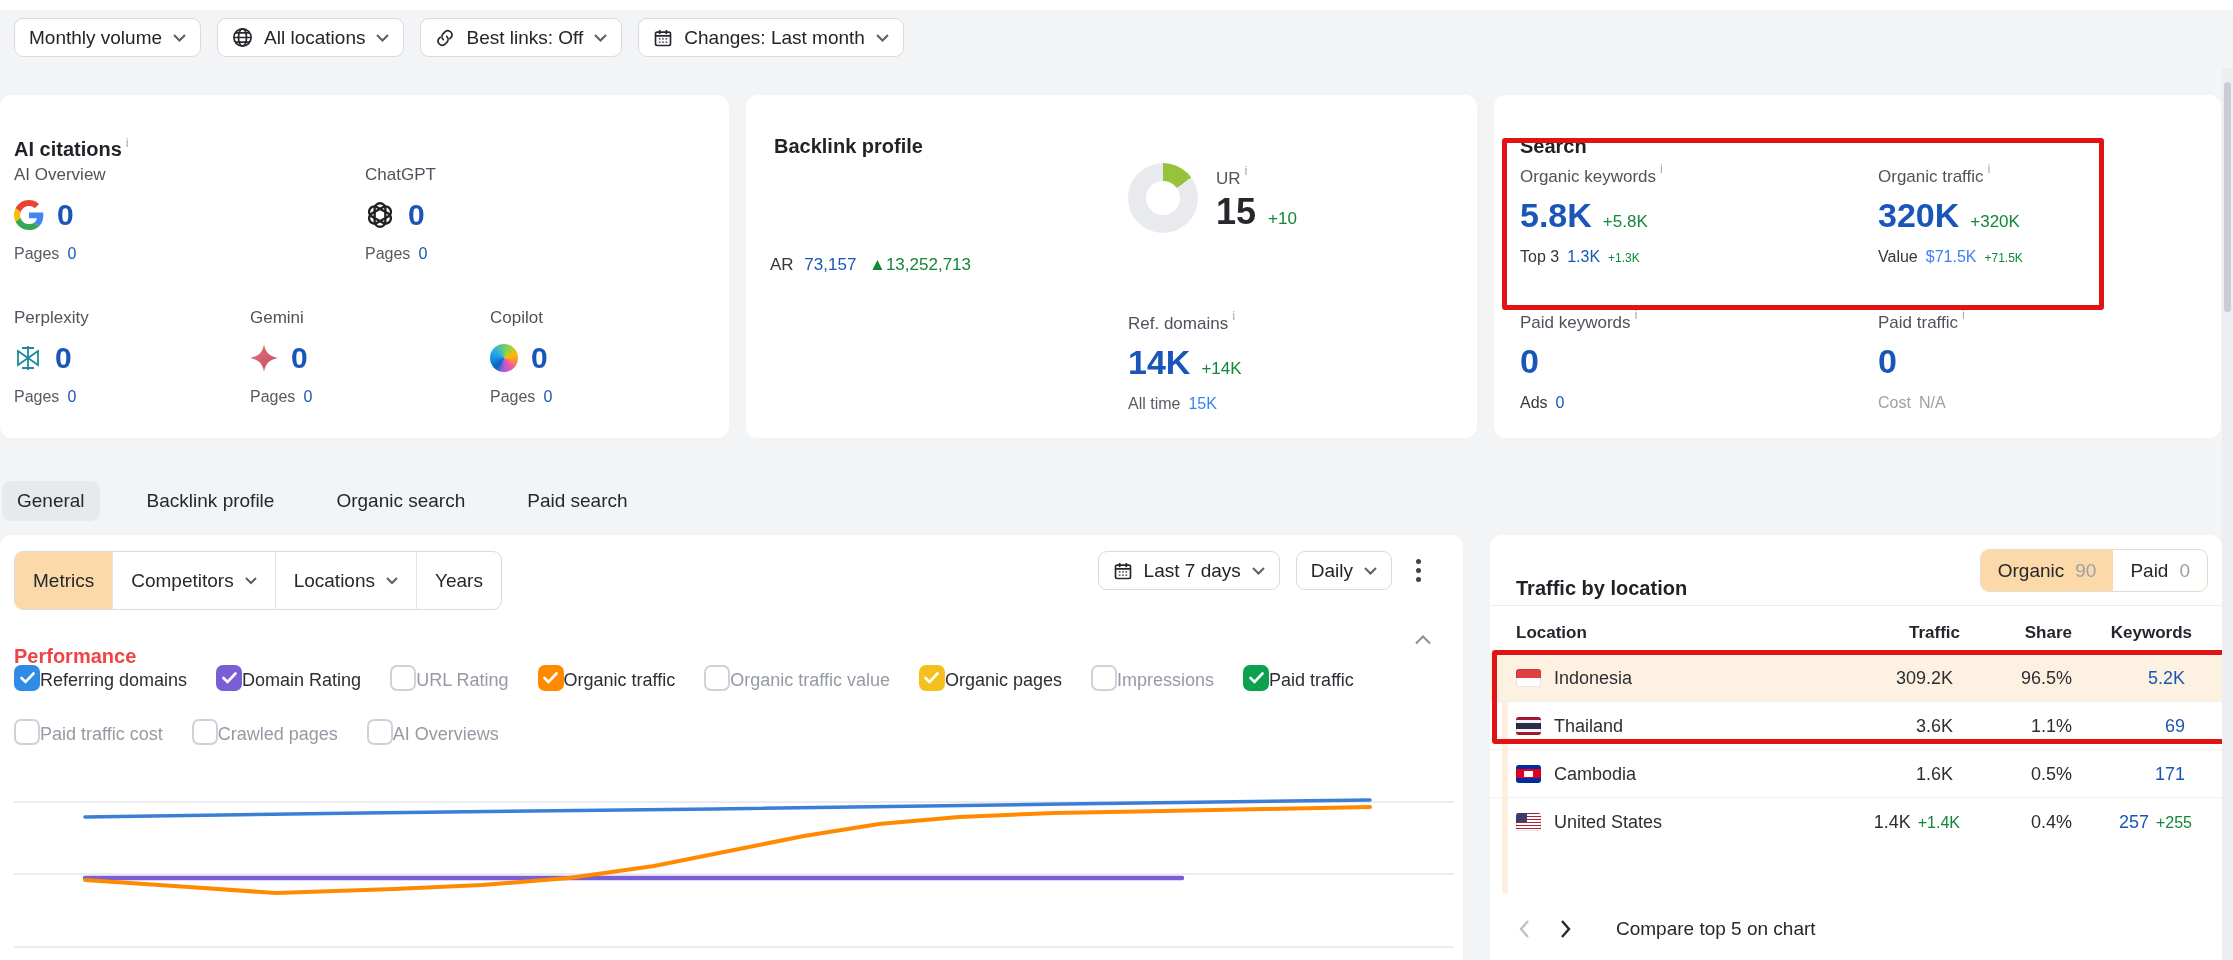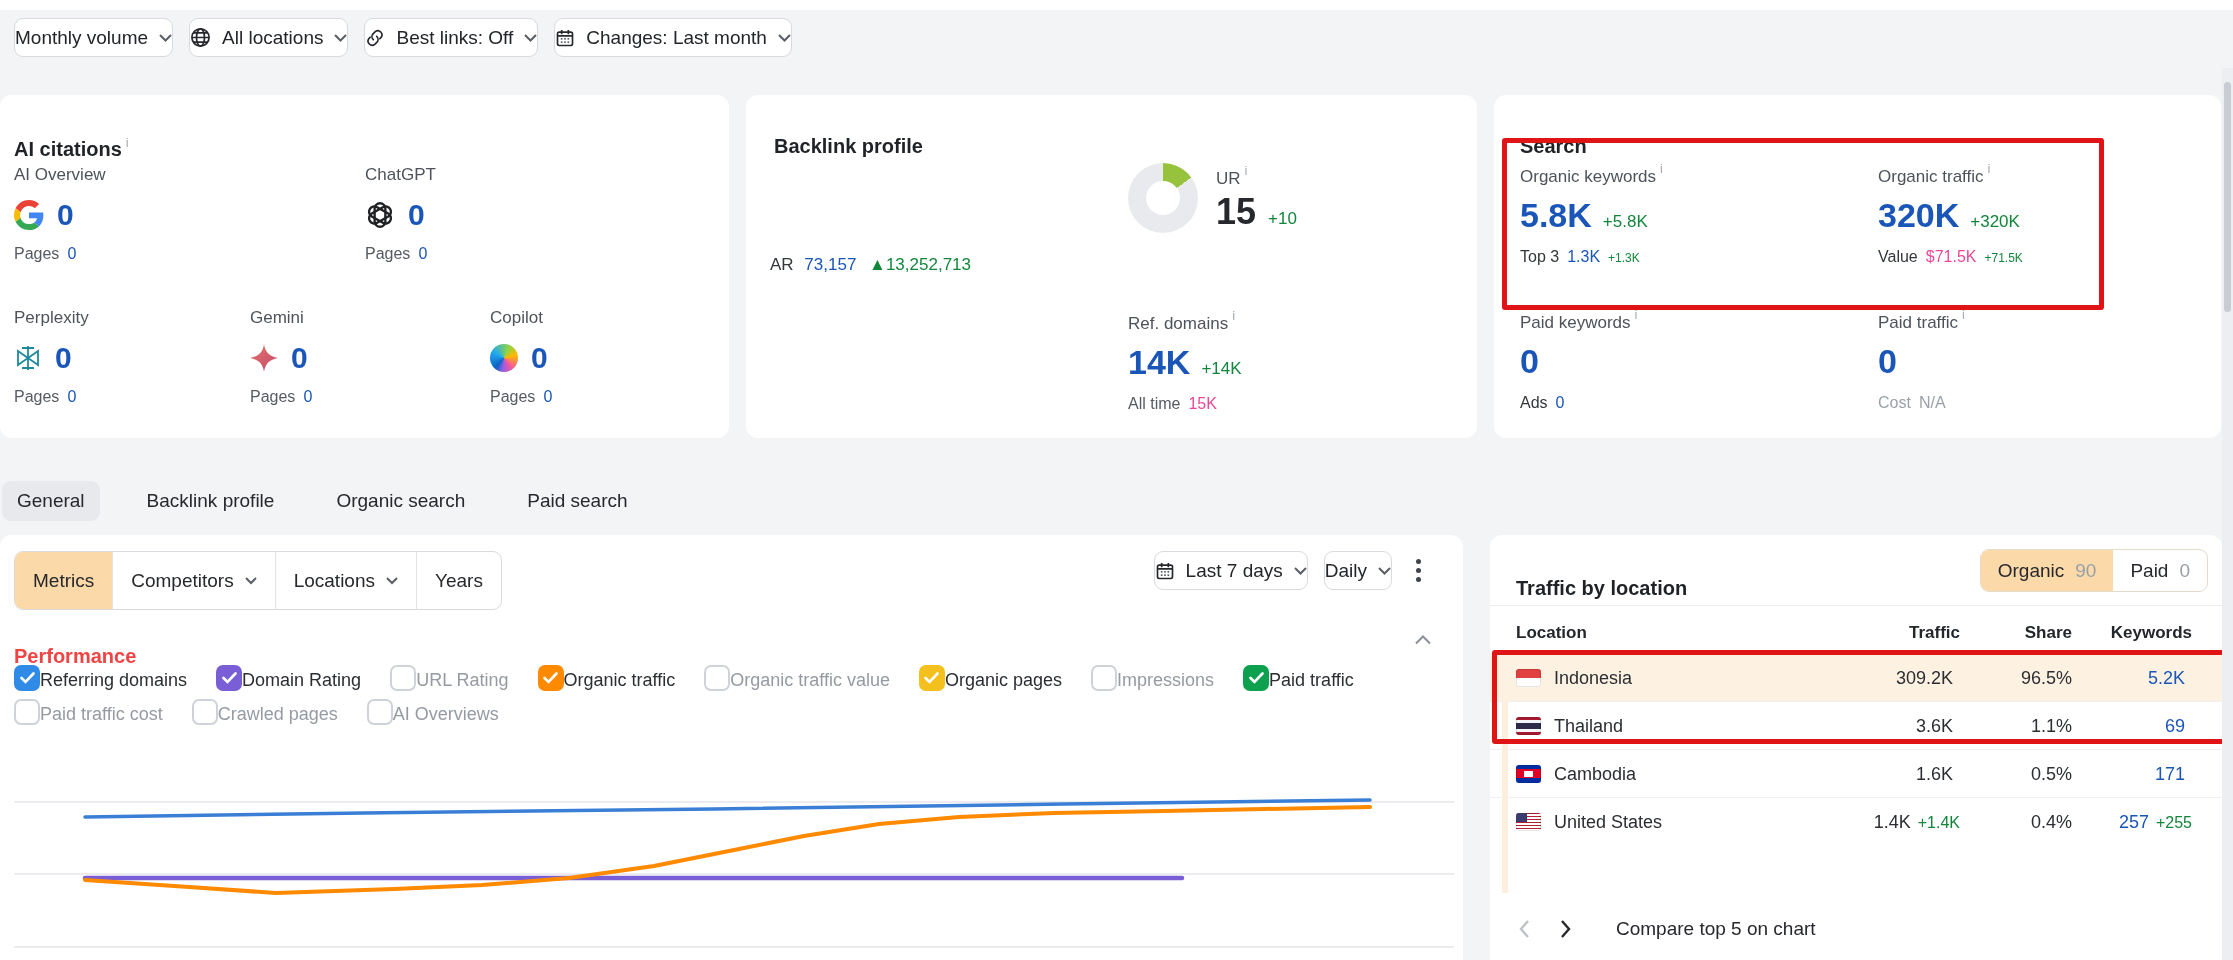--- a/index.html
+++ b/index.html
@@ -2,21 +2,21 @@
 <html><head>
 <meta charset="utf-8">
 <style>
   html,body{margin:0;padding:0}
   body{width:2233px;height:960px;position:relative;overflow:hidden;background:#f3f4f6;
        font-family:"Liberation Sans",sans-serif;color:#26282d;-webkit-font-smoothing:antialiased}
   .topwhite{position:absolute;left:0;top:0;width:100%;height:10px;background:#fff}
 
   
   .toolbar{position:absolute;left:14px;top:18px;display:flex;gap:16px}
-  .fbtn{display:inline-flex;align-items:center;gap:11px;height:39px;padding:0 0;background:#fff;
+  .fbtn{display:inline-flex;align-items:center;gap:11px;height:39px;padding:0 14px;background:#fff;
         border:1.5px solid #d8dadf;border-radius:9px;font-size:19px;color:#222529;cursor:pointer}
   .fbtn svg{flex:none}
 
   
   .card{position:absolute;background:#fff;border-radius:12px}
   .card-ai{left:0;top:95px;width:729px;height:343px}
   .card-bl{left:746px;top:95px;width:731px;height:343px}
   .card-se{left:1494px;top:95px;width:727px;height:343px}
   .card-title{position:absolute;font-size:20px;font-weight:700;color:#1f2226}
   .inf{font-size:13px;color:#a7abb3;vertical-align:9px;margin-left:4px;font-weight:400}
@@ -41,21 +41,21 @@
   .d-val{font-size:36px;font-weight:700;color:#26282d;display:flex;align-items:baseline;gap:12px;margin-top:2px}
   .delta{font-size:17px;font-weight:400;color:#12863a}
   .ar-line{position:absolute;left:24px;top:160px;font-size:17px;color:#33373d}
   .ar-line .v{color:#1a56b8;margin:0 6px}
   .ar-line .delta{margin-left:2px}
   .mblock{position:absolute}
   .b-bk{left:24px;top:213px}.b-rd{left:382px;top:213px}
   .m-label{font-size:17px;color:#4e535b}
   .m-val{margin-top:9px;font-size:34px;font-weight:700;color:#1a56b8;display:flex;align-items:baseline;gap:11px}
   .m-sub{margin-top:13px;font-size:16px;color:#565b63}
-  .m-sub .dk{color:#ec4899;margin-left:8px}
+  .m-sub .dk{color:#3b82f6;margin-left:8px}
 
   
   .s-ok{left:26px;top:66px}.s-ot{left:384px;top:66px}.s-pk{left:26px;top:212px}.s-pt{left:384px;top:212px}
   .m-sub .lnk{color:#1a56b8;margin-left:8px}
   .m-sub .delta{font-size:12px;margin-left:8px}
   .muted,.muted *{color:#9ba0a8!important}
 
   
   .tabs{position:absolute;left:2px;top:481px;display:flex;gap:32px;align-items:center;font-size:19px}
   .tab{padding:9px 15px;border-radius:9px;color:#26282d;cursor:pointer}
@@ -66,21 +66,21 @@
   .seg{position:absolute;left:14px;top:16px;display:flex;border:1.5px solid #d8dadf;border-radius:9px;overflow:hidden;background:#fff}
   .sgi{display:flex;align-items:center;gap:11px;padding:8px 18px;height:41px;font-size:19px;color:#26282d;border-left:1.5px solid #e2e4e8;cursor:pointer}
   .sgi:first-child{border-left:none}
   .sgi.active{background:#fbd9a8}
   .dctl{position:absolute;right:34px;top:16px;display:flex;gap:16px;align-items:center}
   .kebab{display:flex;flex-direction:column;gap:4px;padding:6px 8px;cursor:pointer}
   .kebab i{width:5px;height:5px;border-radius:50%;background:#3f434a}
   .perf-title{position:absolute;left:14px;top:90px;font-size:20px;font-weight:700;color:#ef4444}
   .collapse{position:absolute;right:32px;top:96px;cursor:pointer}
   .mrow{position:absolute;left:14px;display:flex;gap:29px;align-items:center}
-  .r1{top:130px}.r2{top:164px}
+  .r1{top:130px}.r2{top:184px}
   .metric{display:flex;align-items:flex-end;font-size:18px;cursor:pointer}
   .mbox{width:26px;height:26px;border-radius:7px;box-sizing:border-box;border:2px solid #cfd2d8;background:#fff;
         display:flex;align-items:center;justify-content:center;flex:none}
   .metric:not(.checked) .mbox svg{display:none}
   .metric:not(.checked) .mlabel{color:#959aa3}
   .metric .mlabel{color:#2b2e33}
   .chart-wrap{position:absolute;left:14px;top:222px;width:1440px;height:200px}
 
   
   .card-tr{left:1490px;top:535px;width:732px;height:440px}

